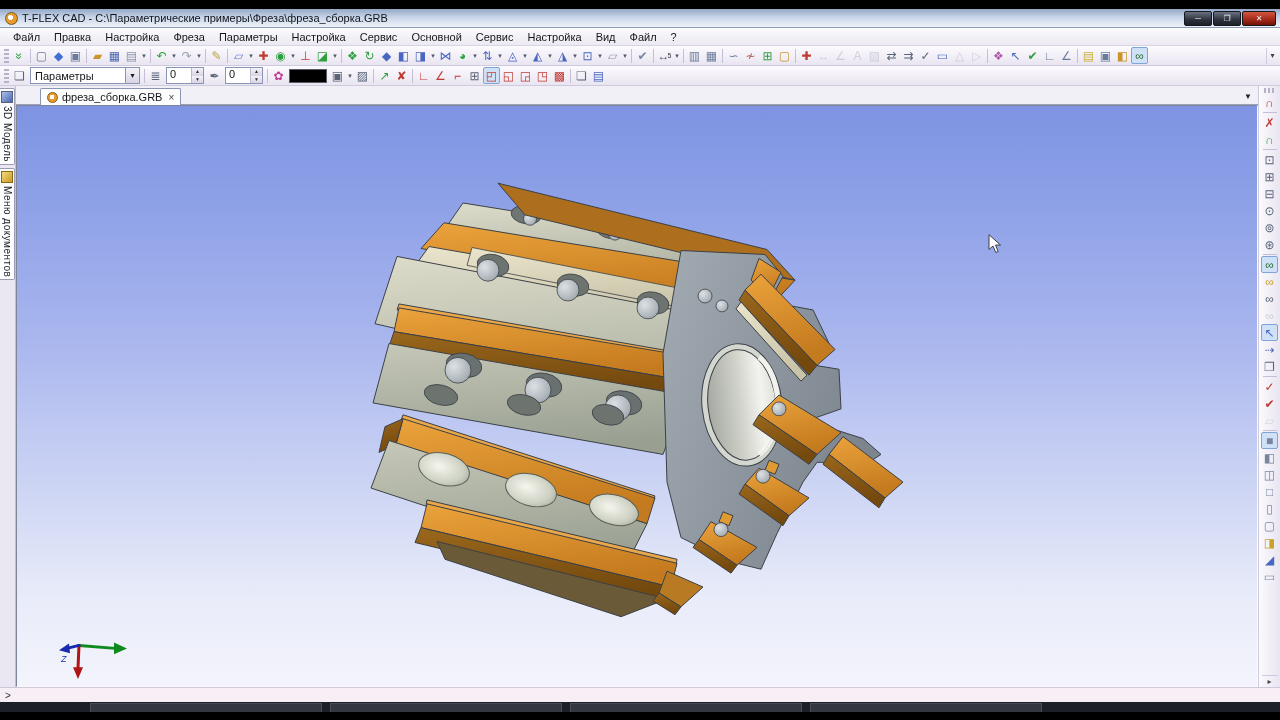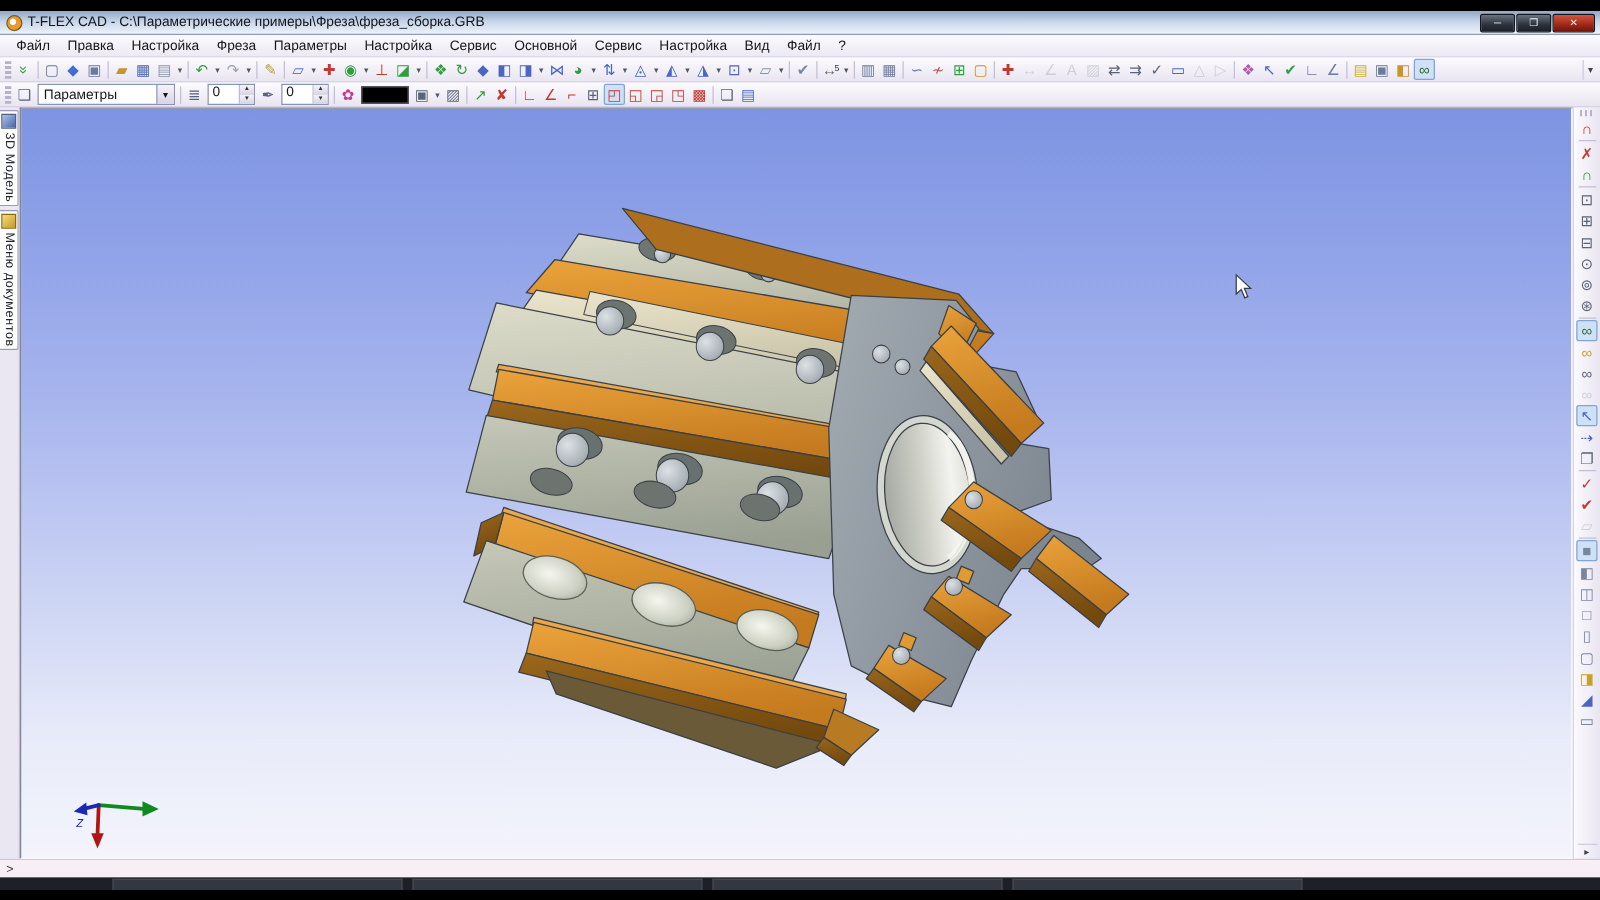--- a/index.html
+++ b/index.html
@@ -568,20 +568,28 @@
             <span class="side-icon icon-cube3d"></span>
             <span class="side-label">3D Модель</span>
           </div>
           <div class="side-tab">
             <span class="side-icon icon-docmenu"></span>
             <span class="side-label">Меню документов</span>
           </div>
         </div>
 
       <div class="doc-area">
+        <div class="tabbar">
+          <div class="doc-tab">
+            <span class="tab-icon"></span>
+            <span>фреза_сборка.GRB</span>
+            <span class="tab-close">×</span>
+          </div>
+          <span class="tab-list-btn">▼</span>
+        </div>
 
         <div class="viewport">
           <svg viewBox="0 0 1240 586" preserveAspectRatio="none">
             <defs>
               <linearGradient id="gBody" x1="0" y1="0" x2="0.2" y2="1">
                 <stop offset="0" stop-color="#dddcca"></stop>
                   <stop offset="1" stop-color="#aeb2a2"></stop>
               </linearGradient>
               <linearGradient id="gBodyD" x1="0" y1="0" x2="0.2" y2="1">
                 <stop offset="0" stop-color="#c6c8b8"></stop>

